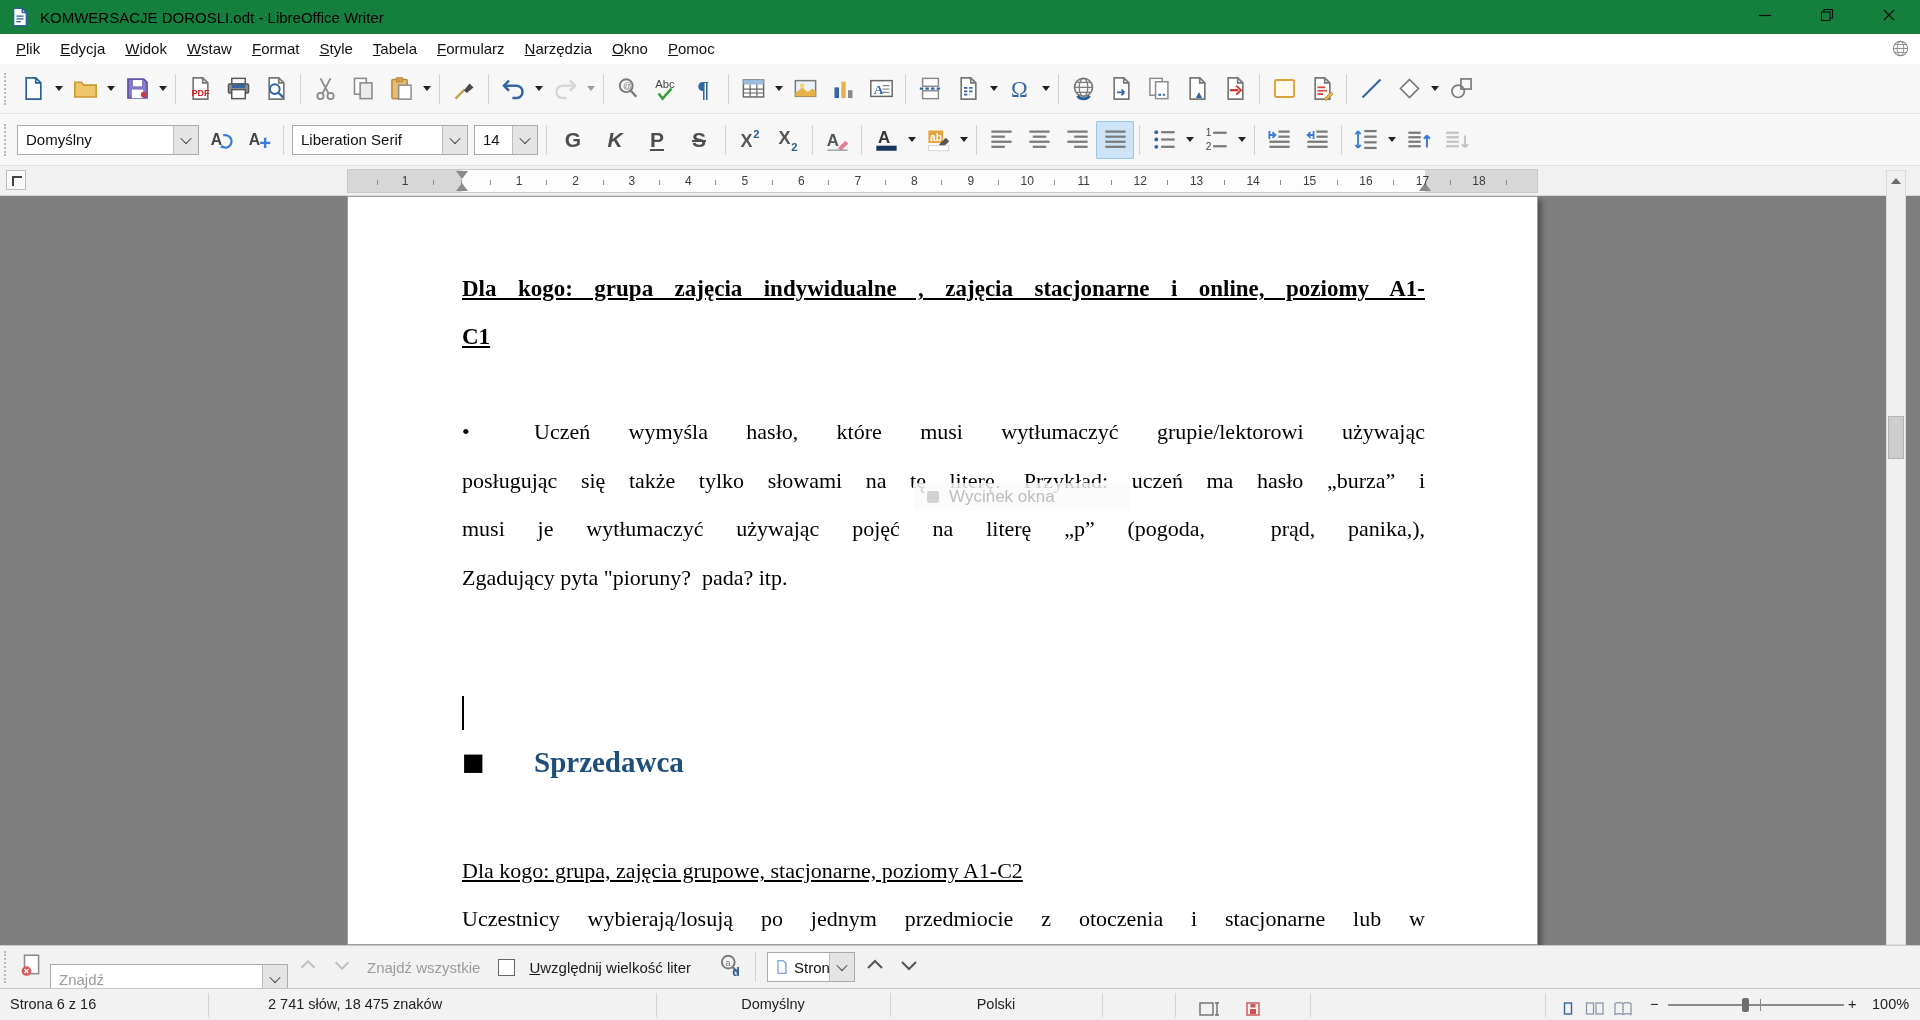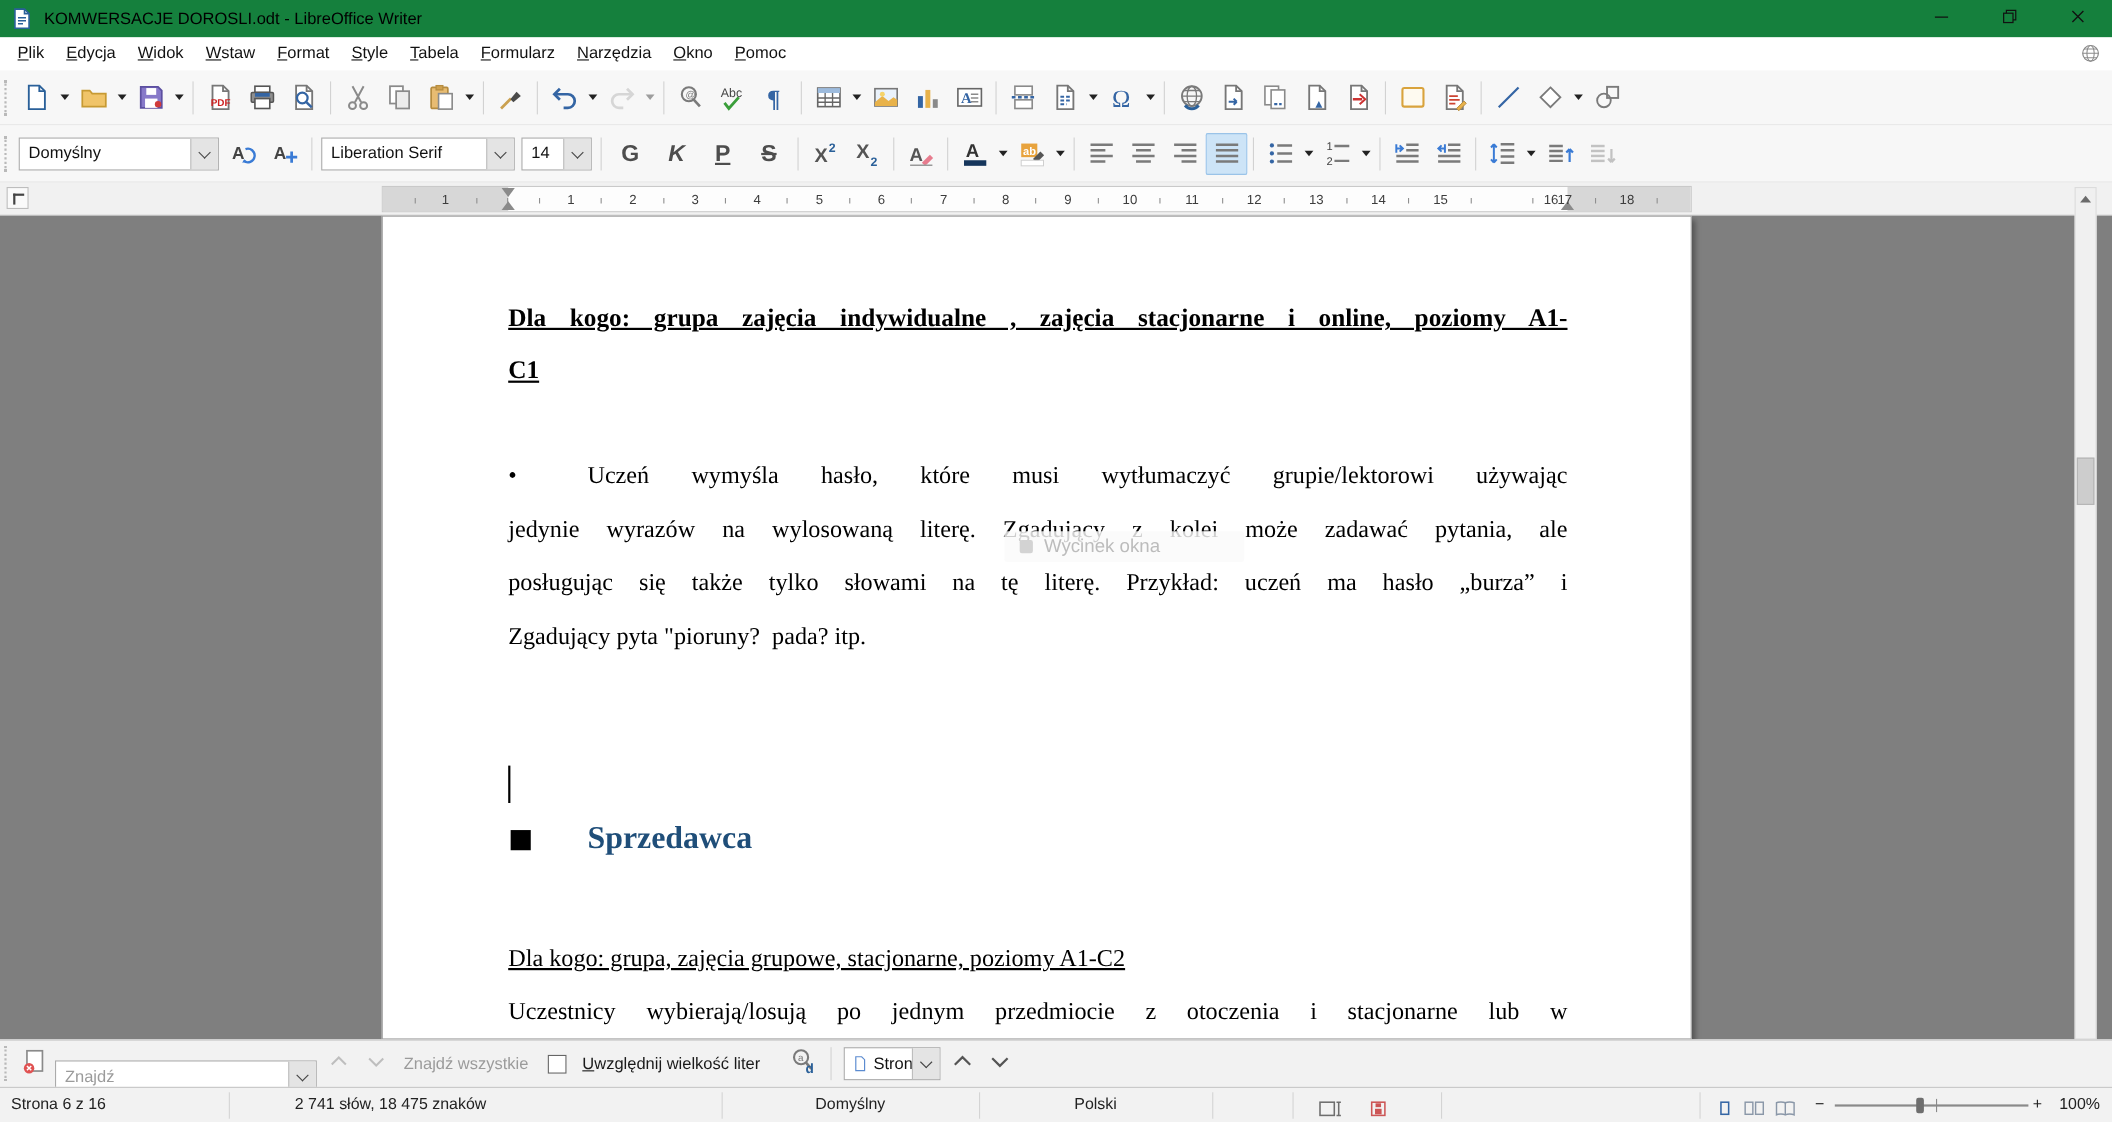--- a/index.html
+++ b/index.html
@@ -735,21 +735,21 @@
       <span class="rnum" style="left: 453.35px;">6</span>
       <span class="rnum" style="left: 509.82px;">7</span>
       <span class="rnum" style="left: 566.29px;">8</span>
       <span class="rnum" style="left: 622.76px;">9</span>
       <span class="rnum" style="left: 679.23px;">10</span>
       <span class="rnum" style="left: 735.7px;">11</span>
       <span class="rnum" style="left: 792.17px;">12</span>
       <span class="rnum" style="left: 848.64px;">13</span>
       <span class="rnum" style="left: 905.11px;">14</span>
       <span class="rnum" style="left: 961.58px;">15</span>
-      <span class="rnum" style="left: 1018.05px; margin-left: 44px;">16</span>
+      <span class="rnum" style="left: 1018.05px;">16</span>
       <span class="rnum" style="left: 1074.52px;">17</span>
       <span class="rnum" style="left: 1130.99px;">18</span>
       <span class="rtick" style="left: 28.6px;"></span>
       <span class="rtick" style="left: 85.1px;"></span>
       <span class="rtick" style="left: 113.3px;"></span>
       <span class="rtick" style="left: 141.5px;"></span>
       <span class="rtick" style="left: 198px;"></span>
       <span class="rtick" style="left: 254.5px;"></span>
       <span class="rtick" style="left: 311px;"></span>
       <span class="rtick" style="left: 367.4px;"></span>
@@ -774,22 +774,22 @@
   <div class="page">
     <div class="dtxt doc-h1">
       <div class="j">Dla kogo: grupa zajęcia indywidualne , zajęcia stacjonarne i online, poziomy A1-</div>
       <div>C1</div>
     </div>
     <div class="dtxt doc-para" id="docpara">
         <div class="para-first">
           <span class="para-bullet">•</span>
           <span class="btxt j">Uczeń wymyśla hasło, które musi wytłumaczyć grupie/lektorowi używając</span>
         </div>
-        <div class="j">jedynie wyrazów na wylosowaną literę. Zgadujący z kolei może zadawać pytania, ale</div>
         <div class="j">posługując się także tylko słowami na tę literę. Przykład: uczeń ma hasło „burza” i</div>
+        <div class="j">musi je wytłumaczyć używając pojęć na literę „p” (pogoda,&nbsp; prąd, panika,),</div>
         <div>Zgadujący pyta "pioruny?&nbsp; pada? itp.</div>
       </div>
     <div class="snip">
       <i></i>
       <span>Wycinek okna</span>
     </div>
     <div class="caret"></div>
     <div class="dtxt sectionrow">
       <span class="sq">■</span>
       <div class="sectitle">Sprzedawca</div>

